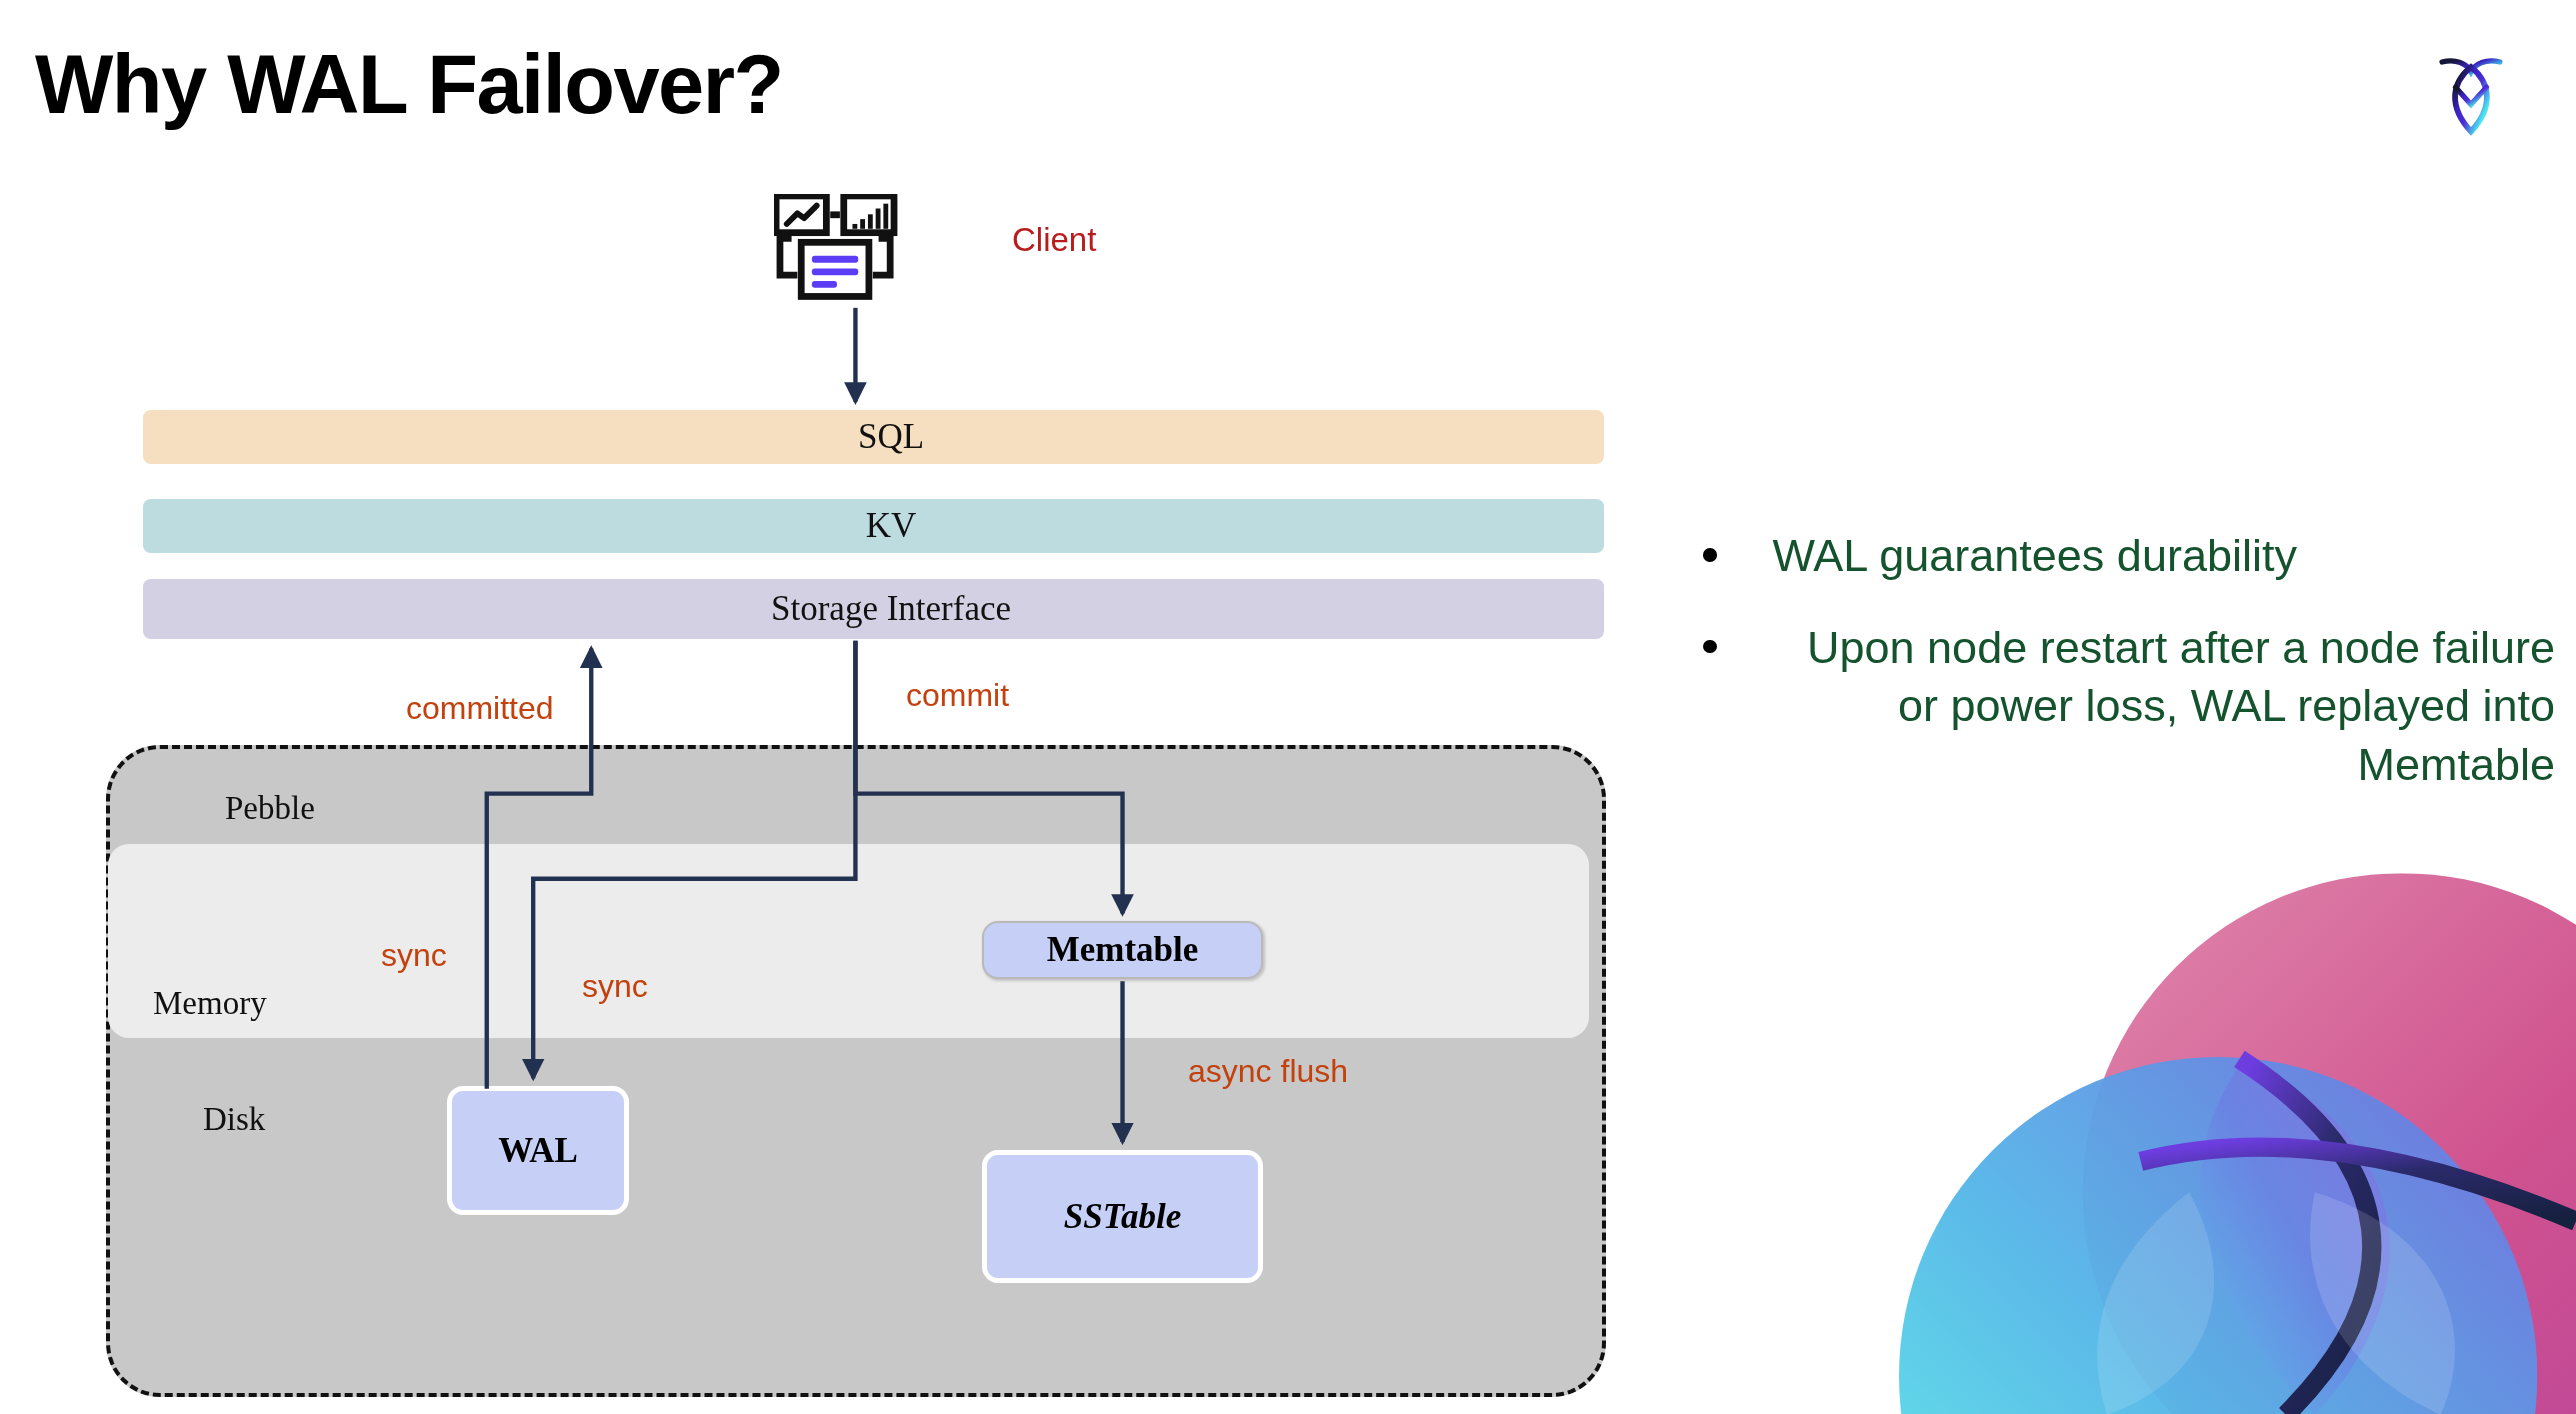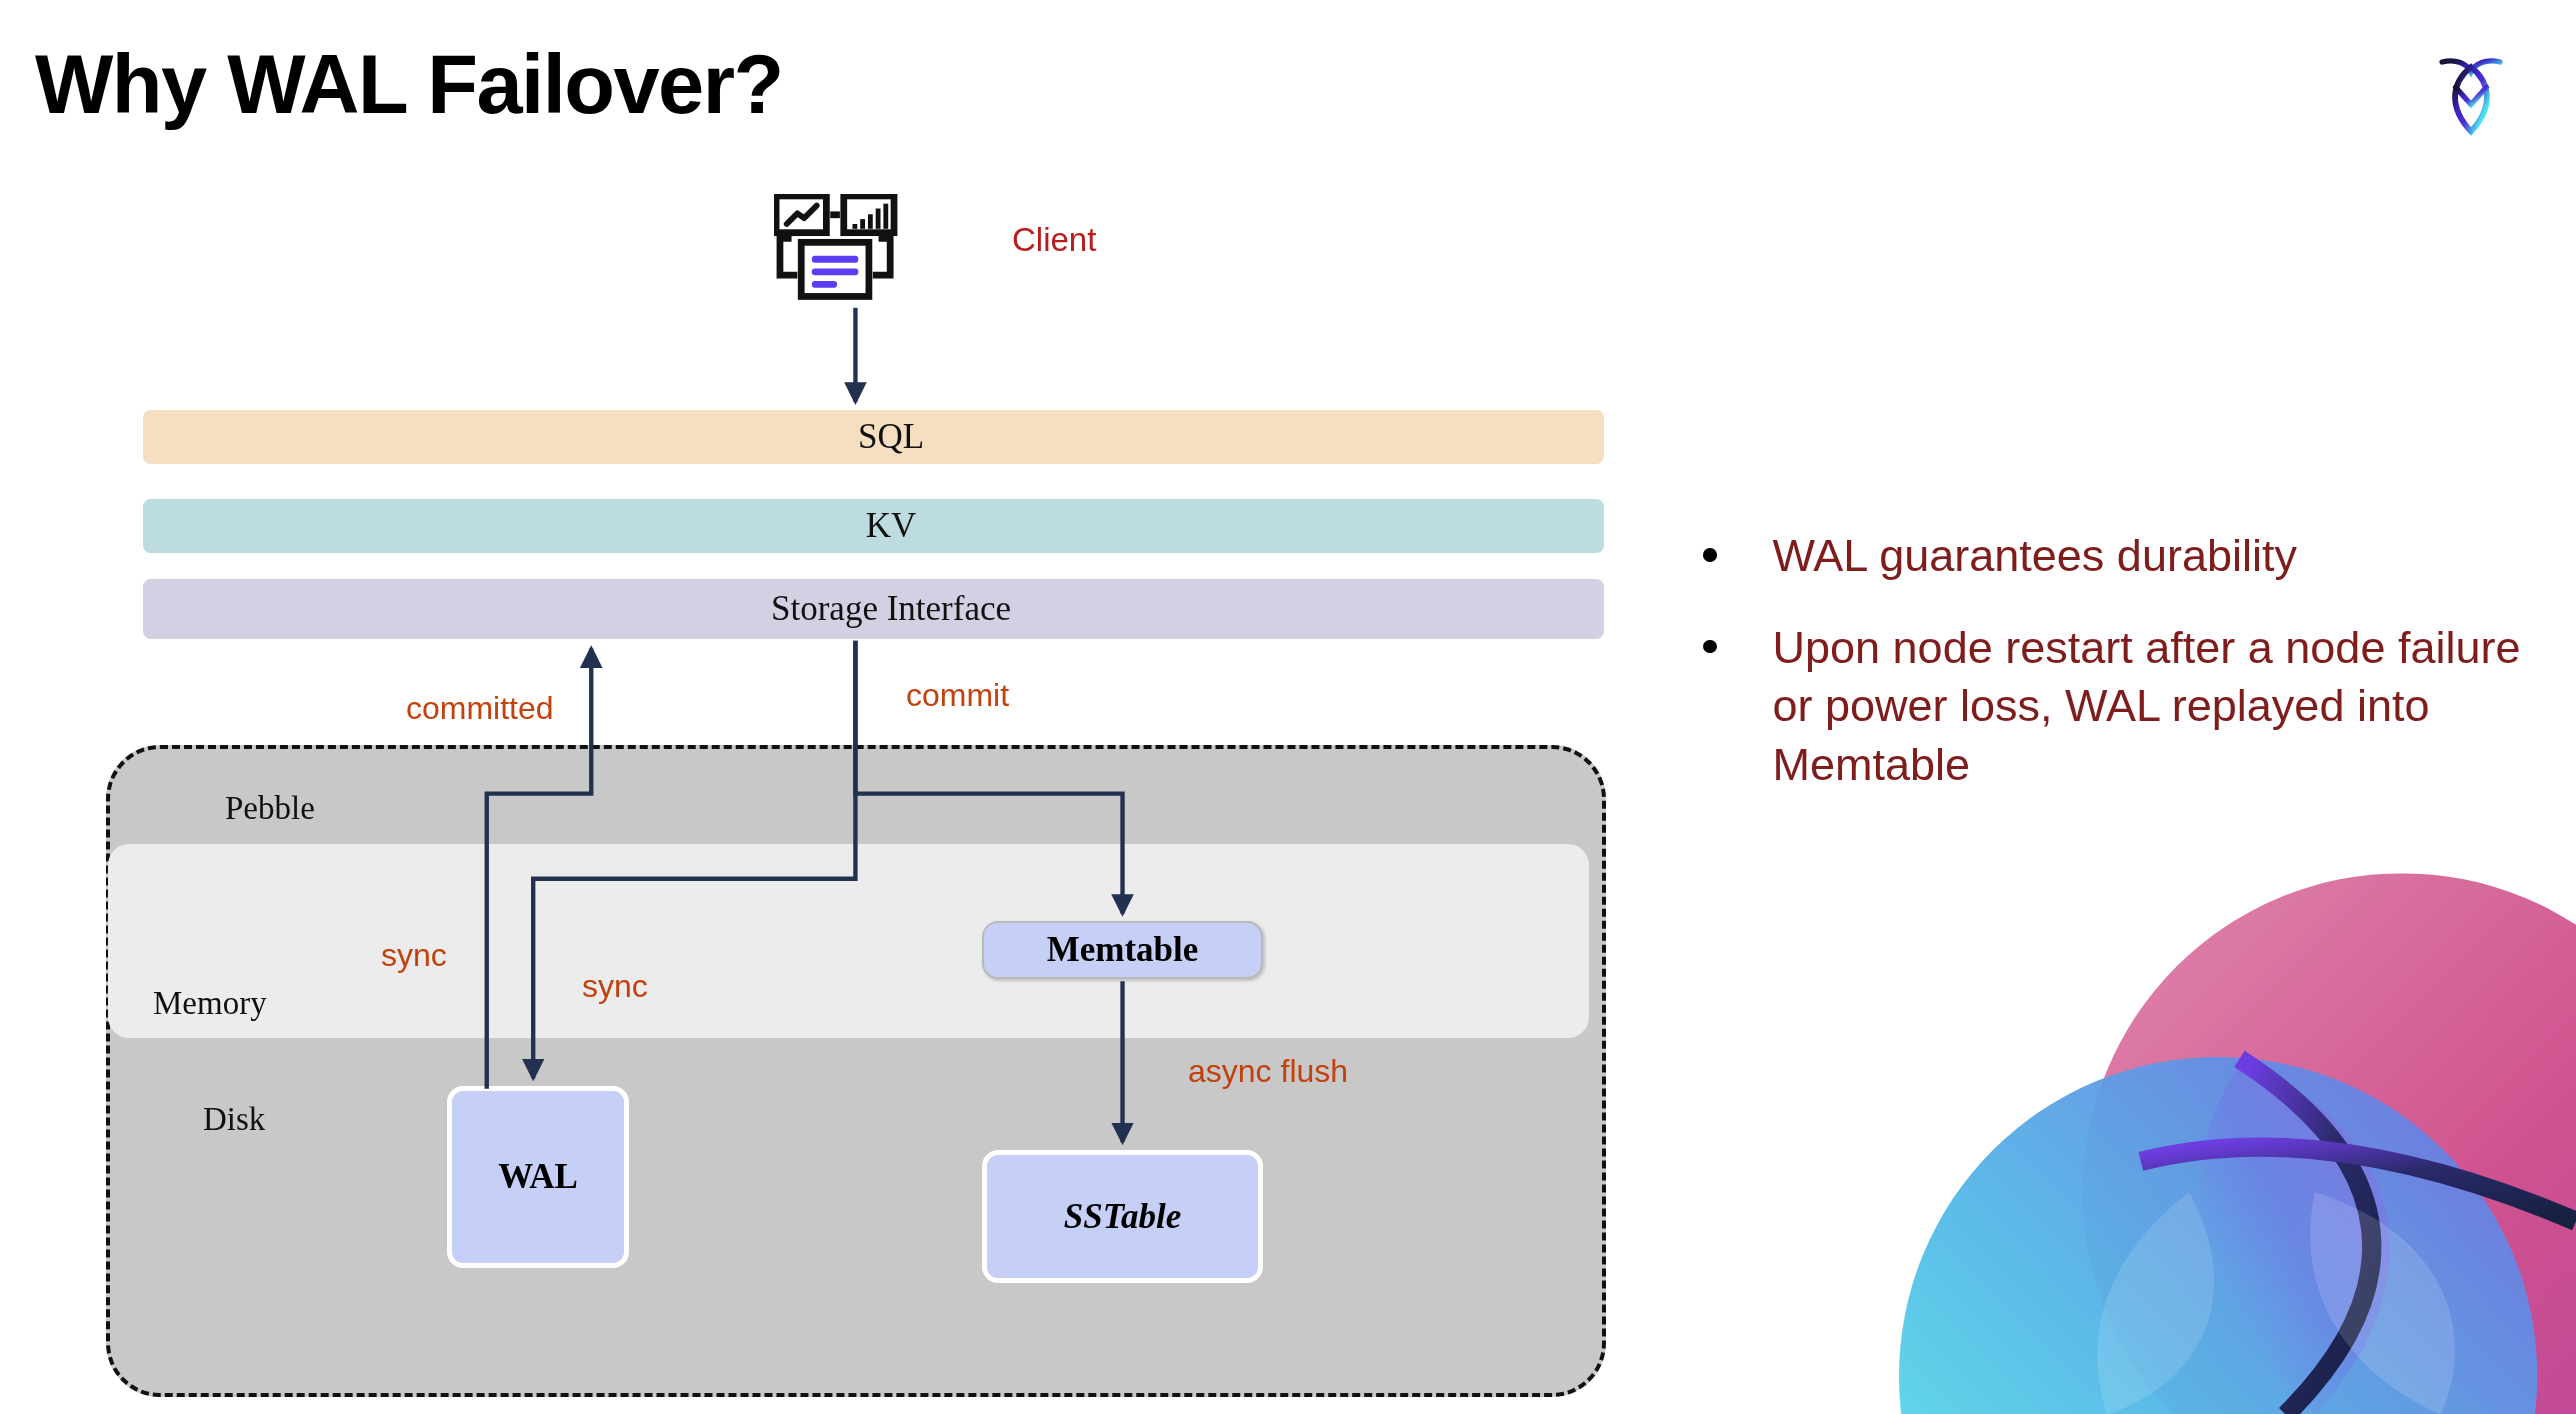--- a/index.html
+++ b/index.html
@@ -117,21 +117,21 @@
     font-size: 35px;
     color: #000000;
     box-sizing: border-box;
   }
   #box-memtable {
     left: 982px; top: 921px; width: 281px; height: 58px;
     border: 2.9px solid #b9b9b9;
     box-shadow: 1.9px 1.9px 2.9px rgba(0,0,0,0.18);
   }
   #box-wal {
-    left: 447px; top: 1086px; width: 182px; height: 182px;
+    left: 447px; top: 1086px; width: 182px; height: 129px;
     border: 5.8px solid #ffffff;
     text-align: right;
   }
   #box-sstable {
     left: 982px; top: 1150px; width: 281px; height: 133px;
     border: 5.8px solid #ffffff;
     font-style: italic;
   }
 
   
@@ -174,21 +174,22 @@
     width: 13.5px; height: 13.5px;
     border-radius: 50%;
     background: #000000;
     margin-top: 21px;
     margin-right: 56px;
   }
   .bullet-text {
     font-family: "Liberation Sans", sans-serif;
     font-size: 45px;
     line-height: 1.30;
-    color: #7f1d1d;
+    color: #14532d;
+    text-align: right;
   }
 
   
   #corner-decoration {
     position: absolute;
     right: 0;
     bottom: 0;
     width: 677px;
     height: 542px;
     overflow: hidden;

